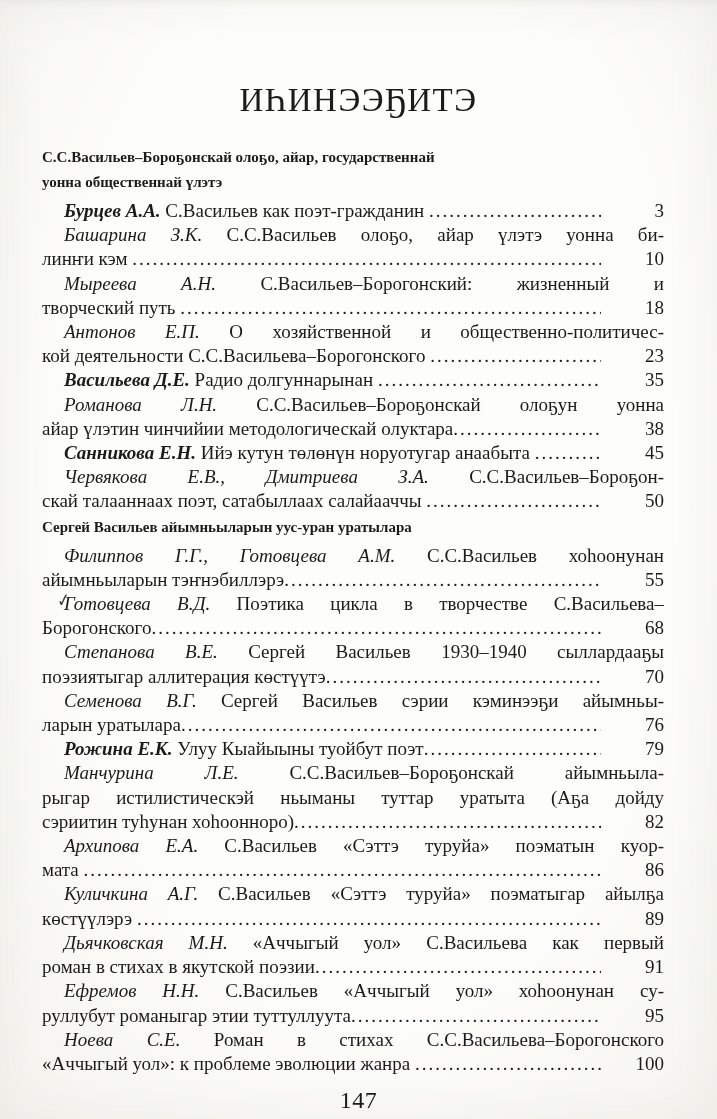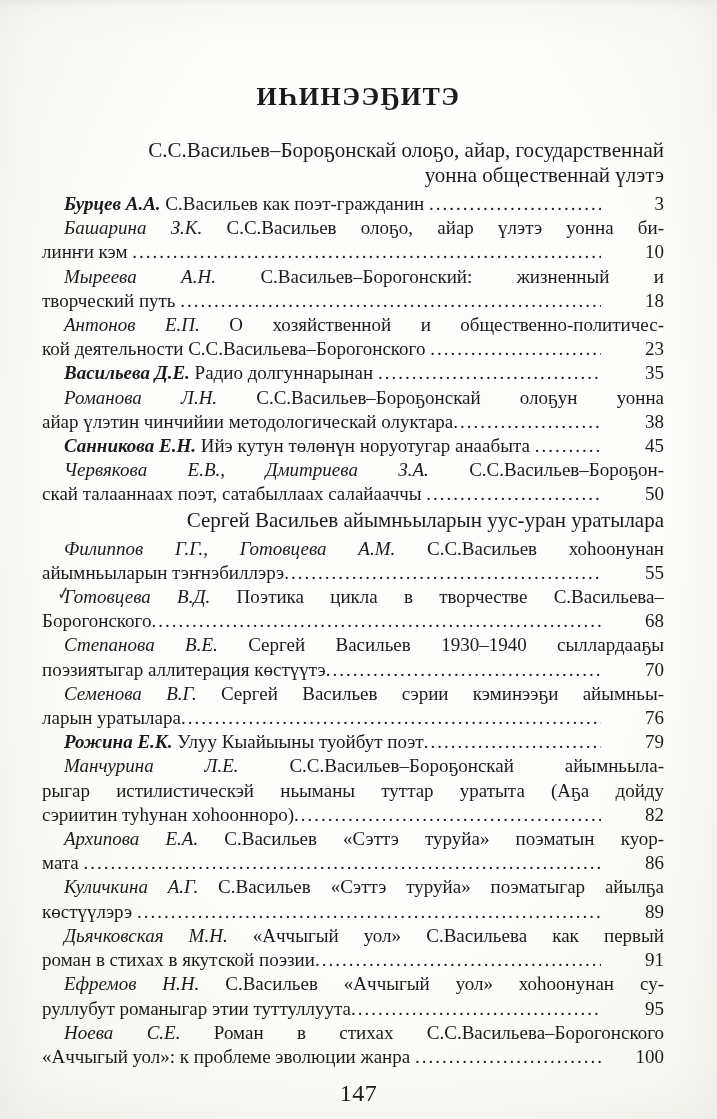--- a/index.html
+++ b/index.html
@@ -10,34 +10,34 @@
     background:#fcfbf8;
     background-image:radial-gradient(ellipse at 52% 42%, #fdfdfb 55%, #f4f3ee 100%);
     box-shadow:inset 0 0 55px rgba(60,55,40,0.05), inset 0 10px 18px -16px rgba(0,0,0,0.12);
     overflow:hidden;
     font-family:"Liberation Serif","DejaVu Serif",serif;
     color:#1b1b1b;
   }
   .title{
     margin:82px 0 26px;
     text-align:center;
-    font-size:26px;
-    font-weight:bold;
+    font-size:33px;
+    font-weight:normal;
     letter-spacing:1.5px;
   }
   .toc{
     margin-left:42px;
     width:622px;
     font-size:19px;
     line-height:24.2px;
   }
   .sec-heading{
-    font-weight:normal;
-    text-align:right;
-    font-size:21px;
+    font-weight:bold;
+    text-align:left;
+    font-size:15px;
     line-height:25px;
     margin:1px 0 4px;
   }
   .line{position:relative;}
   .line.fill{
     text-align:justify;
     text-align-last:justify;
     overflow:hidden;
     white-space:nowrap;
     white-space:normal;

